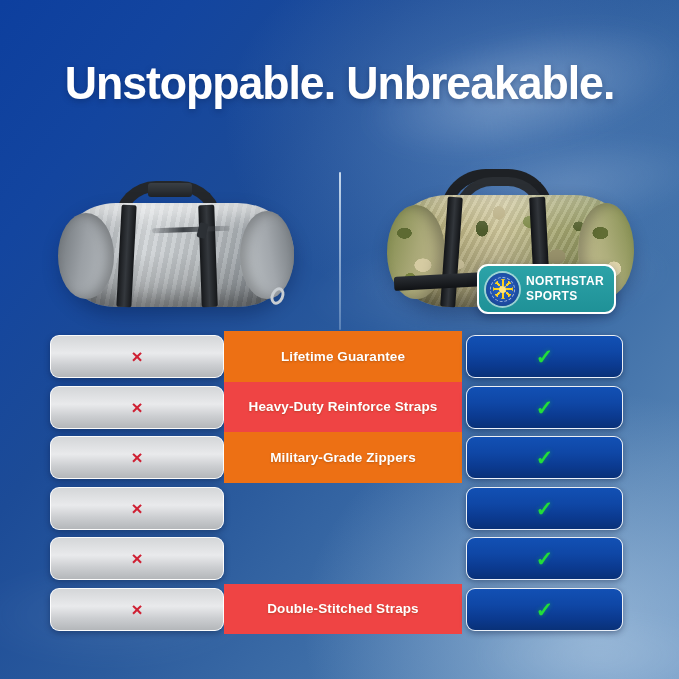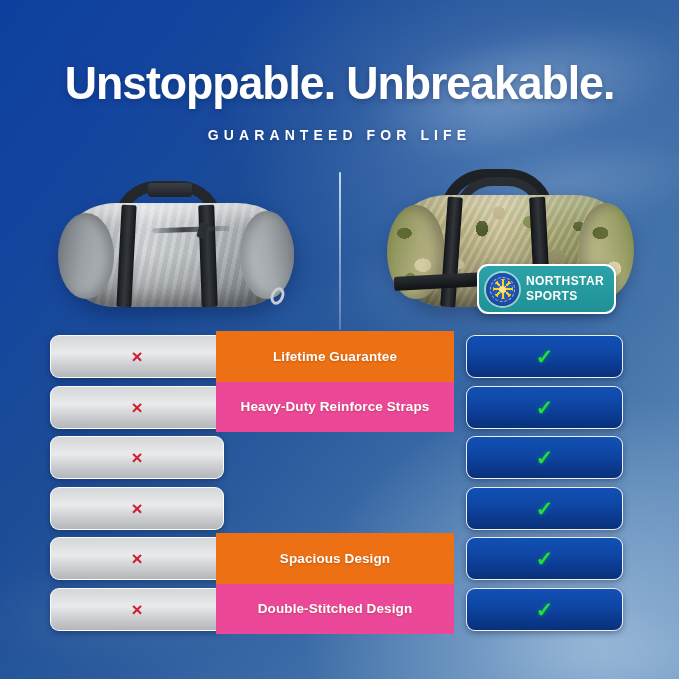--- a/index.html
+++ b/index.html
@@ -218,27 +218,27 @@
   .row { position:absolute; left:0; width:679px; height:50.5px; }
   .cellLeft {
     position:absolute; left:50px; top:4px; width:174px; height:43px;
     border-radius:9px;
     border:1.6px solid rgba(255,255,255,.92);
     background:linear-gradient(180deg,#d4d6d8 0%,#e9eaec 42%,#cdcfd2 70%,#b4b7ba 100%);
     box-shadow:0 2px 6px rgba(0,15,50,.38);
     display:flex; align-items:center; justify-content:center;
   }
   .cellMid {
-    position:absolute; left:216px; top:0; width:238px; height:50.5px;
+    position:absolute; left:224px; top:0; width:238px; height:50.5px;
     display:flex; align-items:center; justify-content:center;
     color:#fff; font-size:13.5px; font-weight:700; letter-spacing:.1px;
     text-align:center; text-shadow:0 1px 2px rgba(120,55,0,.40);
   }
   .cellMid.dark  { background:#ED7014; }
-  .cellMid.light { background:#ec4899; }
+  .cellMid.light { background:#ef4444; }
   .cellRight {
     position:absolute; left:466px; top:4px; width:157px; height:43px;
     border-radius:9px;
     border:1.6px solid rgba(255,255,255,.92);
     background:linear-gradient(180deg,#1250b4 0%,#0f47a6 38%,#0b3a90 72%,#093178 100%);
     box-shadow:0 2px 6px rgba(0,15,50,.40);
     display:flex; align-items:center; justify-content:center;
   }
   .xmark  { color:#cf2033; font-size:19px; font-weight:700; line-height:1; }
   .chmark { color:#22dd3a; font-size:21px; font-weight:700; line-height:1;
@@ -250,21 +250,20 @@
 <div id="stage">
 
   <div class="sky"></div>
   <div class="cloudwisp cw1"></div>
   <div class="cloudwisp cw2"></div>
   <div class="cloudwisp cw3"></div>
   <div class="cloudwisp cw4"></div>
   <div class="cloudwisp cw5"></div>
 
   <div class="headline">Unstoppable. Unbreakable.</div>
-  <div class="subhead">GUARANTEED FOR LIFE</div>
 
   <div class="divider"></div>
 
   <div class="bag bagL">
     <div class="handle"></div>
     <div class="hwrap"></div>
     <div class="body"></div>
     <div class="capL"></div>
     <div class="capR"></div>
     <div class="strapV sv1"></div>
@@ -318,49 +317,49 @@
             <span>Heavy-Duty Reinforce Straps</span>
           </div>
           <div class="cellRight">
             <span class="chmark">✓</span>
           </div>
         </div>
         <div class="row" style="top: 101px;">
           <div class="cellLeft">
             <span class="xmark">×</span>
           </div>
+          <div class="cellMid dark">
+            <span>Military-Grade Zippers</span>
+          </div>
           <div class="cellRight">
             <span class="chmark">✓</span>
           </div>
         </div>
         <div class="row" style="top: 151.5px;">
           <div class="cellLeft">
             <span class="xmark">×</span>
           </div>
           <div class="cellRight">
             <span class="chmark">✓</span>
           </div>
         </div>
         <div class="row" style="top: 202px;">
           <div class="cellLeft">
             <span class="xmark">×</span>
           </div>
-          <div class="cellMid dark">
-            <span>Spacious Design</span>
-          </div>
           <div class="cellRight">
             <span class="chmark">✓</span>
           </div>
         </div>
         <div class="row" style="top: 252.5px;">
           <div class="cellLeft">
             <span class="xmark">×</span>
           </div>
           <div class="cellMid light">
-            <span>Double-Stitched Design</span>
+            <span>Double-Stitched Straps</span>
           </div>
           <div class="cellRight">
             <span class="chmark">✓</span>
           </div>
         </div>
       </div>
   </div>
 
 </div>
 

